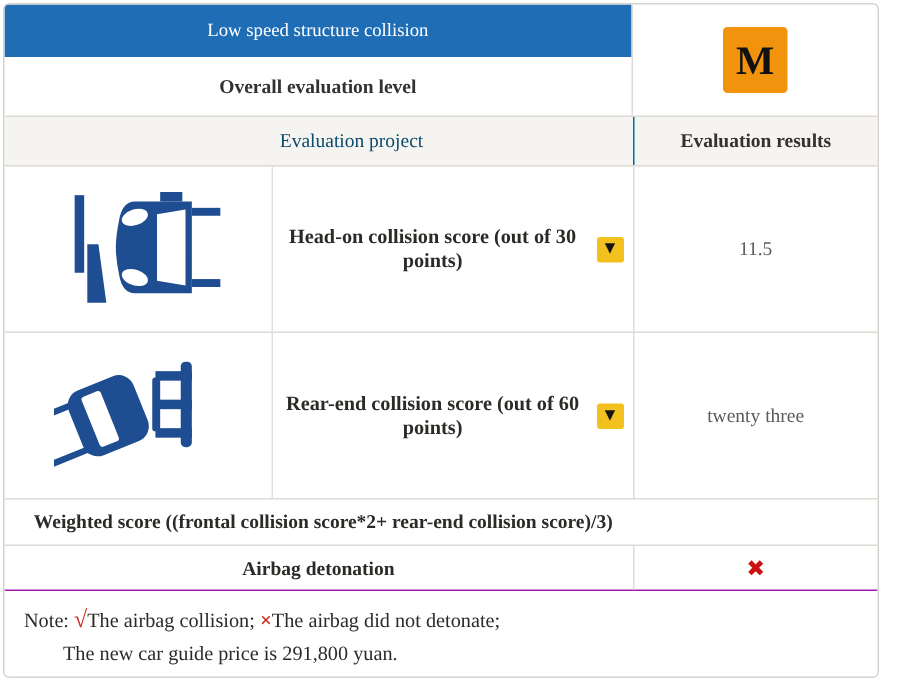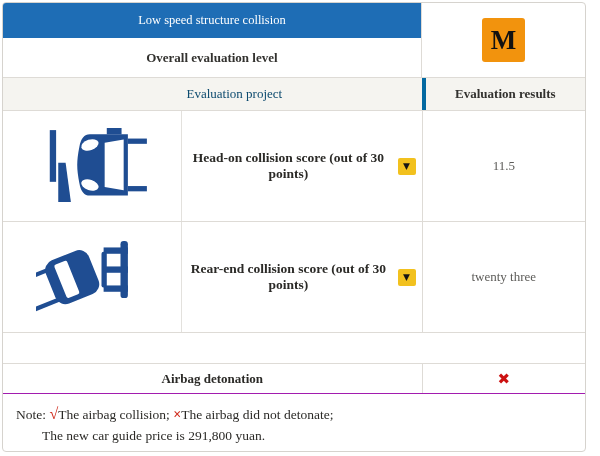--- a/index.html
+++ b/index.html
@@ -48,21 +48,21 @@
     background: #f2930d;
     border-radius: 3px;
     color: #111111;
     font-weight: bold;
     font-size: 27px;
     display: flex; align-items: center; justify-content: center;
   }
 
   .col-headers { height: 33px; background: #f5f4f0; border-bottom: 1px solid #dedbd6; }
   .col-headers .project-hd { width: 425px; font-weight: normal; font-size: 13px; color: #0c4a6e; padding-left: 44px; }
-  .col-headers .results-hd { width: 166px; border-left: 4px solid #0369a1; font-weight: bold; font-size: 13px; color: #33322f; }
+  .col-headers .results-hd { width: 166px; border-left: 1px solid #0369a1; font-weight: bold; font-size: 13px; color: #33322f; }
 
   .score-row { height: 111px; border-bottom: 1px solid #dedbd6; }
   .icon-cell { width: 182px; border-right: 1px solid #e3e1dd; }
   .label-cell { width: 243px; gap: 9px; padding: 0 6px; }
   .label-text { font-weight: bold; font-size: 13.5px; color: #2b2a27; text-align: center; }
   .result-cell { width: 166px; border-left: 1px solid #dedbd6; font-size: 13px; color: #5d5c59; }
 
   .dropdown-btn {
     width: 18px; height: 17px;
     background: #f2c11e;
@@ -152,29 +152,30 @@
           <rect x="22" y="19" width="13" height="34" rx="2" fill="#ffffff"></rect>
         </g>
         <rect x="61" y="12" width="5" height="34" rx="2" fill="#1f4d92"></rect>
         <rect x="79" y="2" width="7" height="54" rx="3" fill="#1f4d92"></rect>
         <rect x="63" y="8" width="23" height="6" fill="#1f4d92"></rect>
         <rect x="63" y="26" width="23" height="6" fill="#1f4d92"></rect>
         <rect x="63" y="44" width="23" height="6" fill="#1f4d92"></rect>
       </svg>
     </div>
     <div class="cell label-cell">
-      <span class="label-text">Rear-end collision score (out of 30 points)</span>
+      <span class="label-text">Rear-end collision score (out of 60 points)</span>
       <button class="dropdown-btn">
         <span class="tri">▼</span>
       </button>
     </div>
     <div class="cell result-cell">twenty three</div>
   </div>
 
   <div class="row summary-row">
+    <div class="cell summary-label">Weighted score ((frontal collision score*2+ rear-end collision score)/3)</div>
   </div>
 
   <div class="row airbag-row">
     <div class="cell summary-label">Airbag detonation</div>
     <div class="cell result-cell">
       <span class="red-mark">✖</span>
     </div>
   </div>
 
   <div class="note-area">

